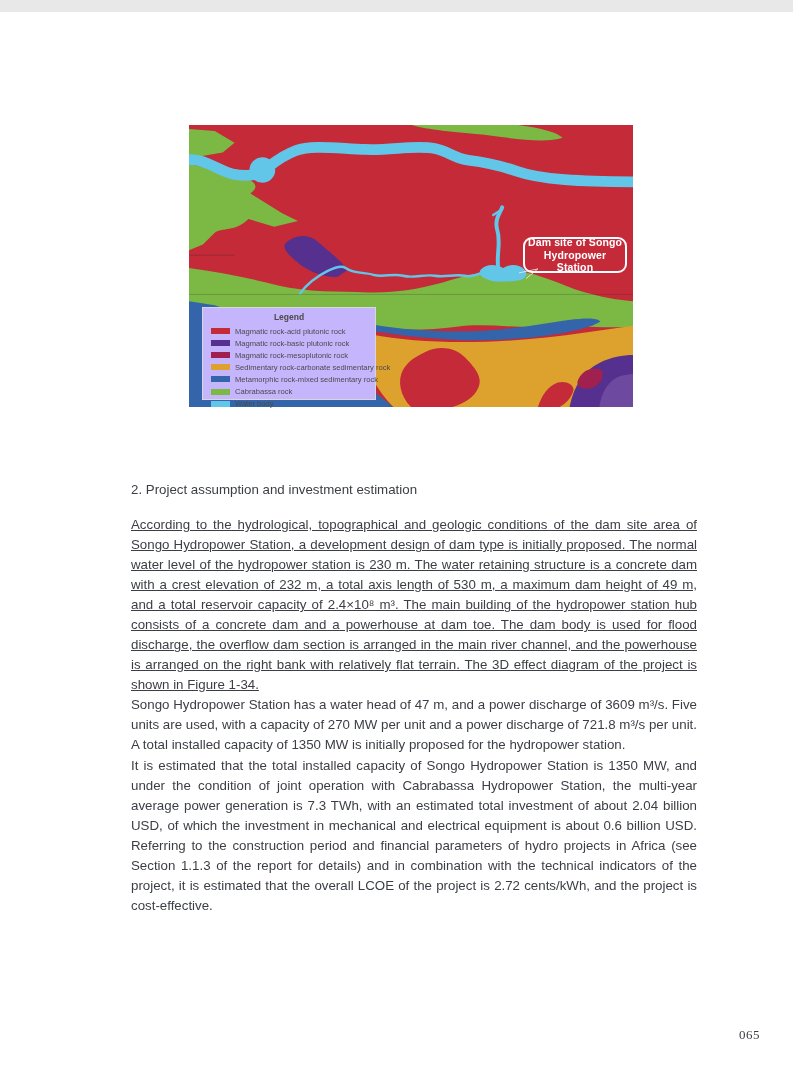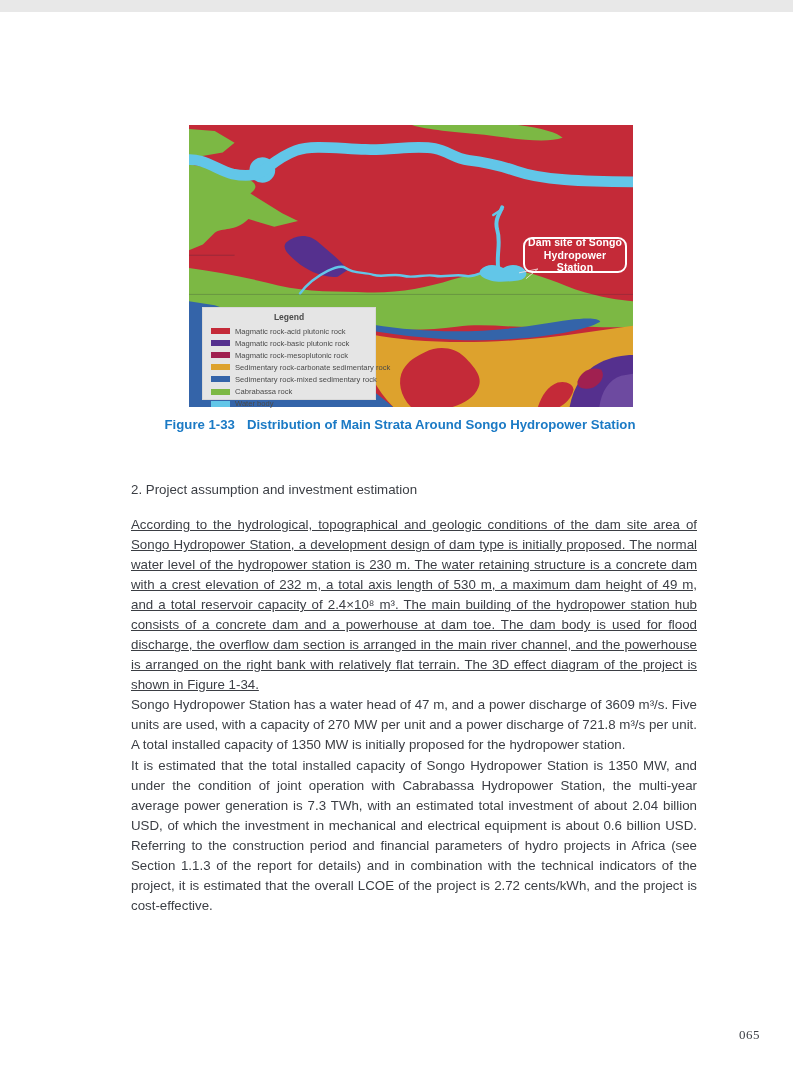--- a/index.html
+++ b/index.html
@@ -19,21 +19,21 @@
   .map-wrap svg{display:block;width:100%;height:100%;}
   .dam-label{
     position:absolute;left:334px;top:112px;width:100px;height:32px;
     border:2px solid #ffffff;border-radius:9px;
     display:flex;flex-direction:column;align-items:center;justify-content:center;
     color:#ffffff;font-size:10.5px;font-weight:700;line-height:12.5px;
     text-align:center;letter-spacing:.1px;
   }
   .legend-box{
     position:absolute;left:13px;top:182px;width:174px;height:93px;
-    background:#e5e5e5;border:1px solid #d8d8d8;
+    background:#c4b5fd;border:1px solid #d8d8d8;
     padding:4px 0 0 0;box-sizing:border-box;
   }
   .legend-title{
     text-align:center;font-size:8.5px;font-weight:700;color:#4a4a4a;margin-bottom:3px;
   }
   .legend-row{display:flex;align-items:center;height:12.1px;padding-left:8px;}
   .legend-swatch{width:19px;height:6px;flex:0 0 19px;margin-right:5px;}
   .legend-label{font-size:7.6px;color:#4a4a4a;white-space:nowrap;}
   
   .caption{
@@ -124,36 +124,33 @@
       <div class="legend-row">
         <span class="legend-swatch" style="background: rgb(160, 32, 80);"></span>
         <span class="legend-label">Magmatic rock-mesoplutonic rock</span>
       </div>
       <div class="legend-row">
         <span class="legend-swatch" style="background: rgb(221, 162, 45);"></span>
         <span class="legend-label">Sedimentary rock-carbonate sedimentary rock</span>
       </div>
       <div class="legend-row">
         <span class="legend-swatch" style="background: rgb(52, 100, 169);"></span>
-        <span class="legend-label">Sedimentary rock-mixed sedimentary rock</span>
+        <span class="legend-label">Metamorphic rock-mixed sedimentary rock</span>
       </div>
       <div class="legend-row">
         <span class="legend-swatch" style="background: rgb(124, 184, 68);"></span>
         <span class="legend-label">Cabrabassa rock</span>
       </div>
       <div class="legend-row">
         <span class="legend-swatch" style="background: rgb(98, 198, 232);"></span>
         <span class="legend-label">Water body</span>
       </div>
     </div>
   </div>
 
-  <div class="caption">
-    <span class="cap-label">Figure 1-33</span><span>Distribution of Main Strata Around Songo Hydropower Station</span>
-  </div>
 
   <div class="heading">2. Project assumption and investment estimation</div>
 
   <div class="para para1">According to the hydrological, topographical and geologic conditions of the dam site area of Songo Hydropower Station, a development design of dam type is initially proposed. The normal water level of the hydropower station is 230 m. The water retaining structure is a concrete dam with a crest elevation of 232 m, a total axis length of 530 m, a maximum dam height of 49 m, and a total reservoir capacity of 2.4×10⁸ m³. The main building of the hydropower station hub consists of a concrete dam and a powerhouse at dam toe. The dam body is used for flood discharge, the overflow dam section is arranged in the main river channel, and the powerhouse is arranged on the right bank with relatively flat terrain. The 3D effect diagram of the project is shown in Figure 1-34.</div>
   <div class="para para2">Songo Hydropower Station has a water head of 47 m, and a power discharge of 3609 m³/s. Five units are used, with a capacity of 270 MW per unit and a power discharge of 721.8 m³/s per unit. A total installed capacity of 1350 MW is initially proposed for the hydropower station.</div>
   <div class="para para3">It is estimated that the total installed capacity of Songo Hydropower Station is 1350 MW, and under the condition of joint operation with Cabrabassa Hydropower Station, the multi-year average power generation is 7.3 TWh, with an estimated total investment of about 2.04 billion USD, of which the investment in mechanical and electrical equipment is about 0.6 billion USD. Referring to the construction period and financial parameters of hydro projects in Africa (see Section 1.1.3 of the report for details) and in combination with the technical indicators of the project, it is estimated that the overall LCOE of the project is 2.72 cents/kWh, and the project is cost-effective.</div>
 
   <div class="page-number">065</div>
 
 </div>

